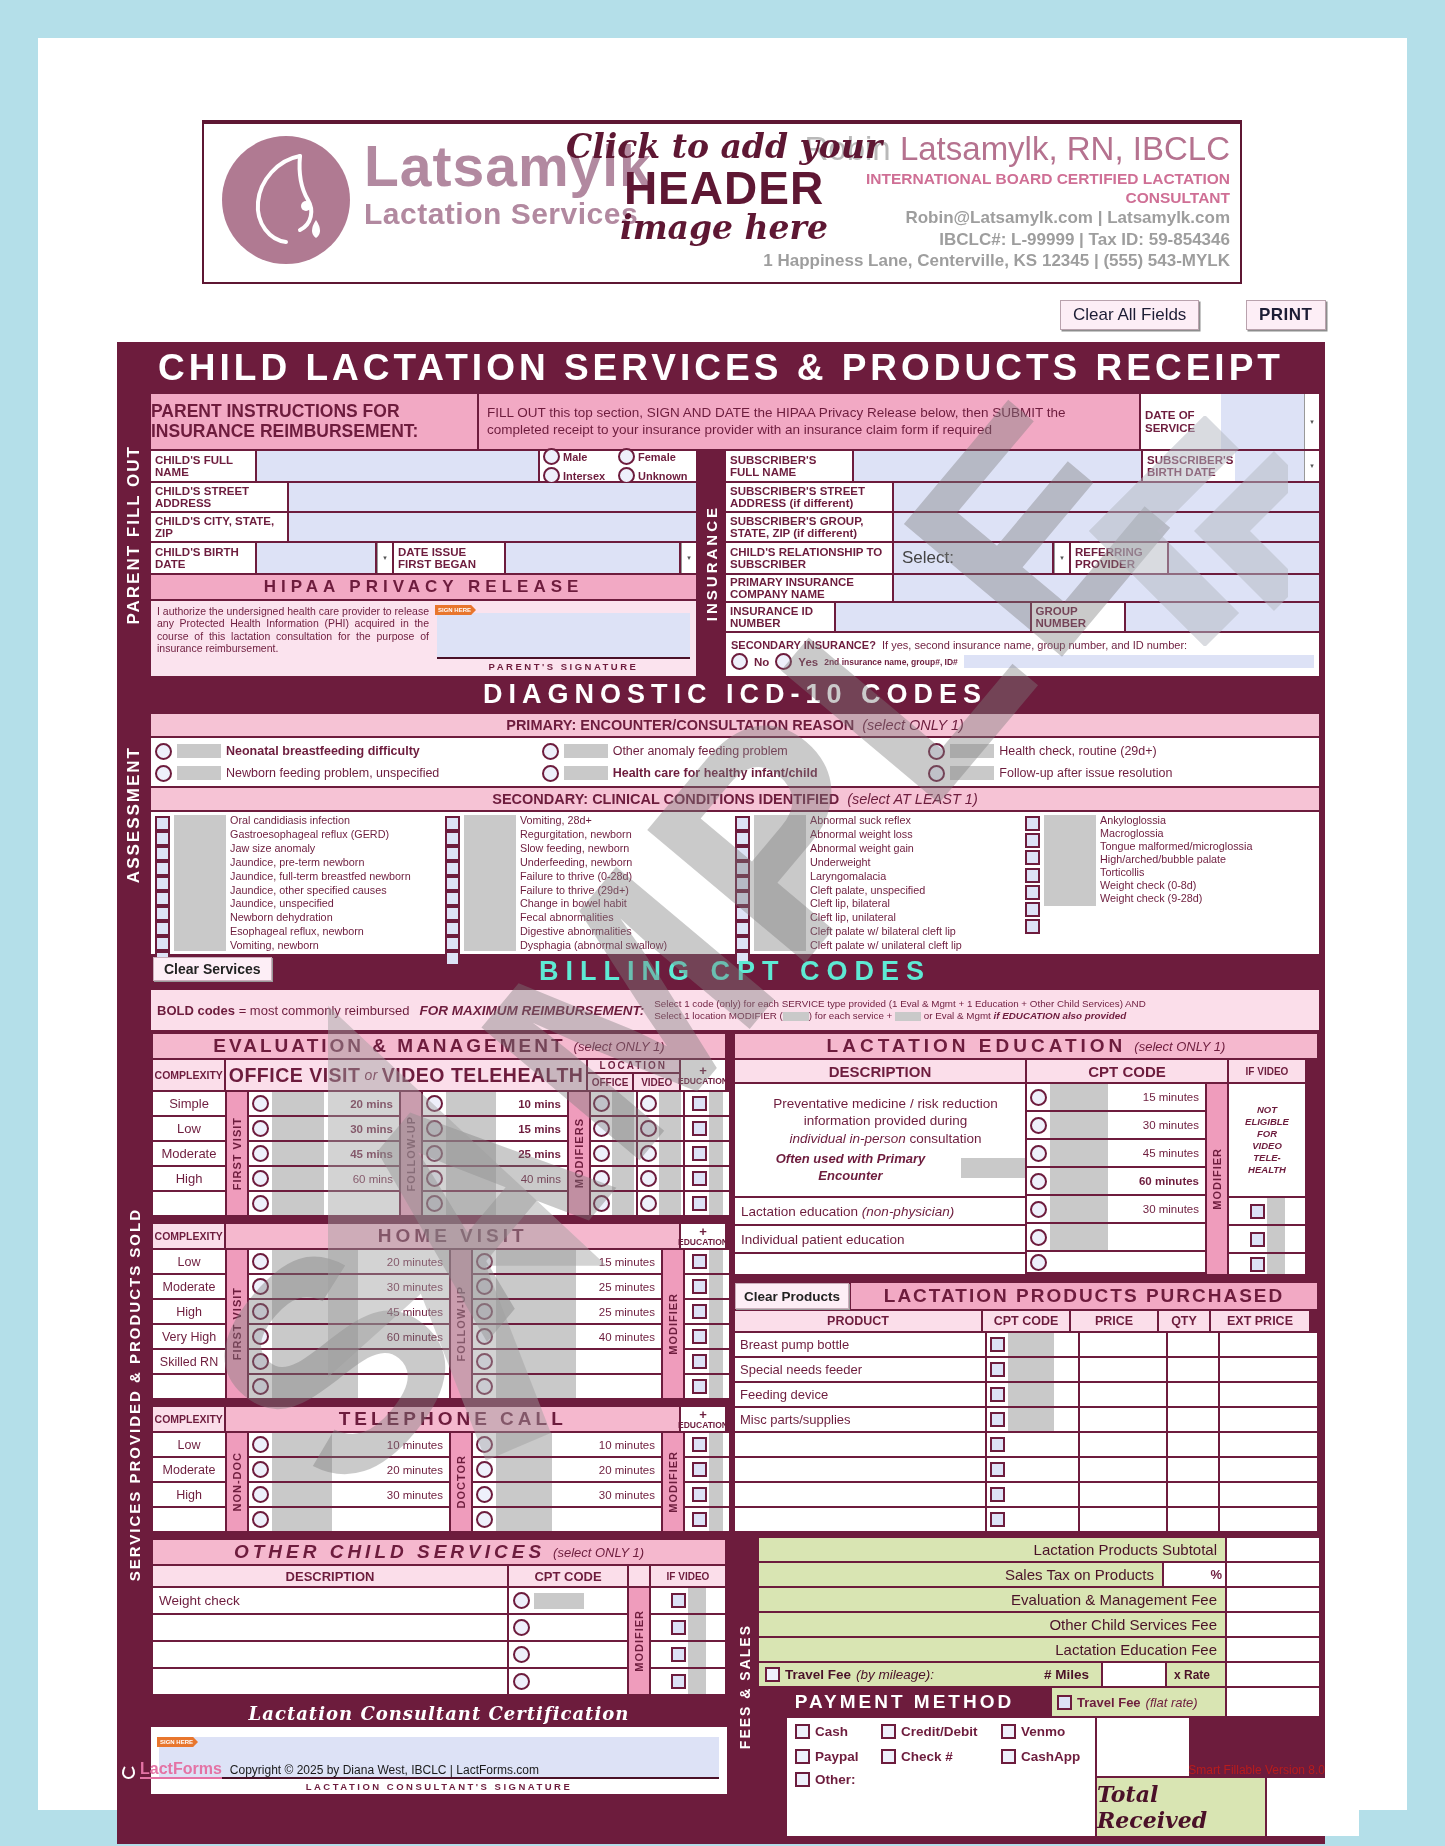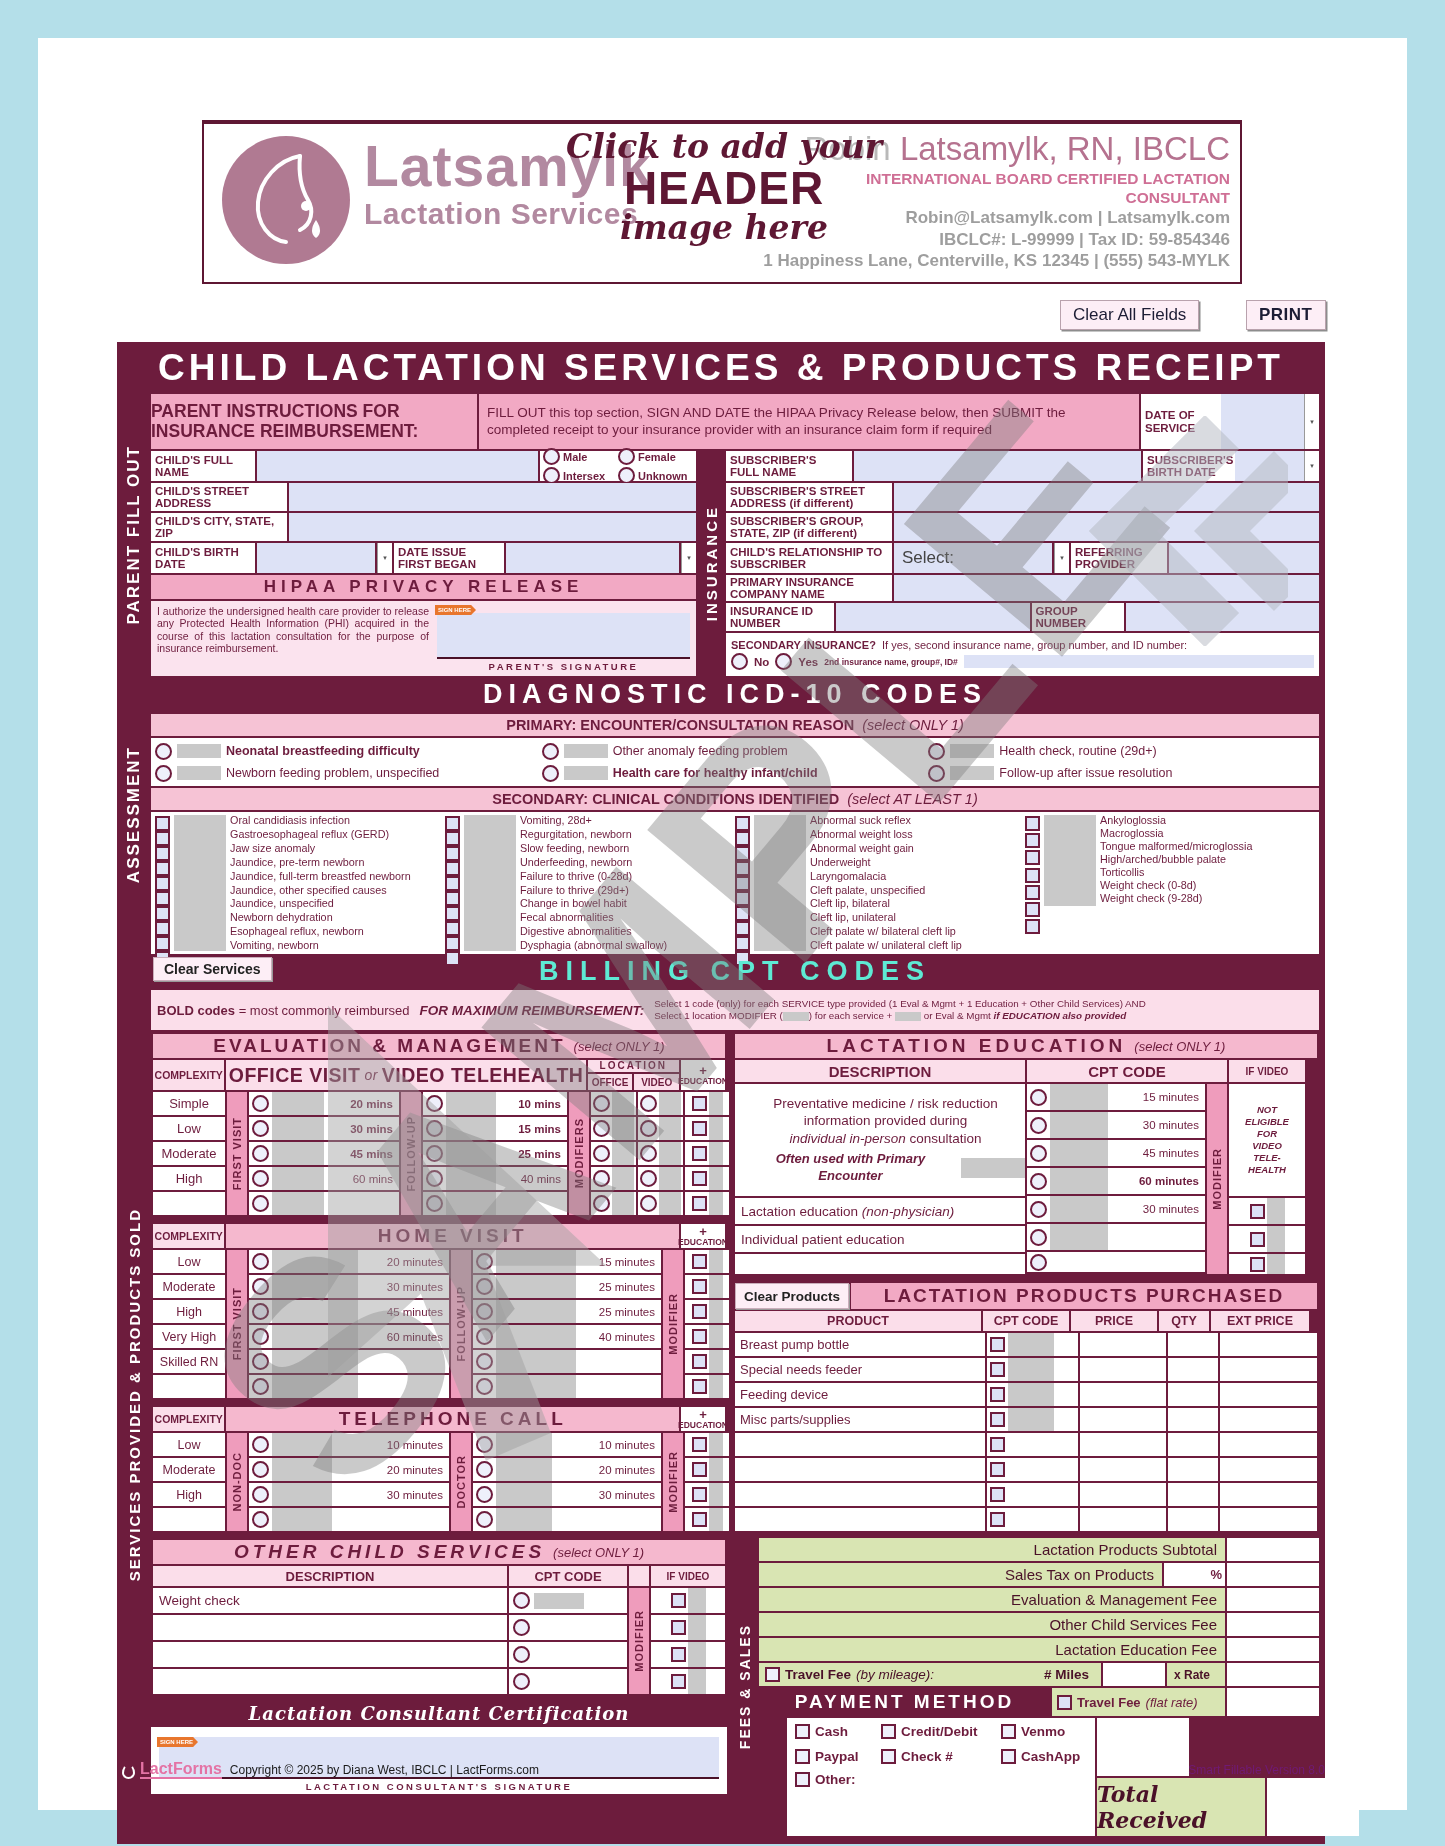--- a/index.html
+++ b/index.html
@@ -187,21 +187,21 @@
   .totDue{flex:1;background:#d9e5b3;display:flex;align-items:center;justify-content:center;font-weight:bold;font-size:29px;letter-spacing:1px;color:#4a1128;}
   .totRec{flex:1;background:#d9e5b3;display:flex;align-items:center;justify-content:center;font-family:"DejaVu Serif",serif;font-style:italic;font-weight:bold;font-size:22px;color:#4a1128;}
 
   
   .footer{position:absolute;left:79px;top:1722px;width:1208px;display:flex;align-items:center;gap:8px;}
   .flogo{display:flex;align-items:center;gap:3px;}
   .flogo .ic{width:20px;height:20px;border-radius:50%;background:#6d1c3d;position:relative;}
   .flogo .ic::after{content:"";position:absolute;left:5px;top:4px;width:9px;height:11px;border:2px solid #fff;border-radius:50% 50% 50% 50%/60% 60% 40% 40%;border-top-color:transparent;}
   .flogo .tx{font-size:16px;font-weight:bold;color:#e473a5;border-bottom:2px solid #e473a5;line-height:1;}
   .fcopy{font-size:12px;color:#1a1a1a;}
-  .fver{margin-left:auto;font-size:12px;color:#701a75;}
+  .fver{margin-left:auto;font-size:12px;color:#b91c1c;}
 
   
   .wm{position:absolute;left:648px;top:905px;transform:translate(-50%,-50%) rotate(-50deg);font-size:300px;font-weight:bold;color:#7d7d7d;opacity:.40;letter-spacing:8px;z-index:40;pointer-events:none;white-space:nowrap;}
   .curs{position:absolute;left:190px;top:940px;z-index:41;pointer-events:none;opacity:.45;}
   .chev{position:absolute;left:1030px;top:378px;z-index:41;pointer-events:none;opacity:.5;}
 </style>
 </head>
 <body>
 
 <div class="page">

